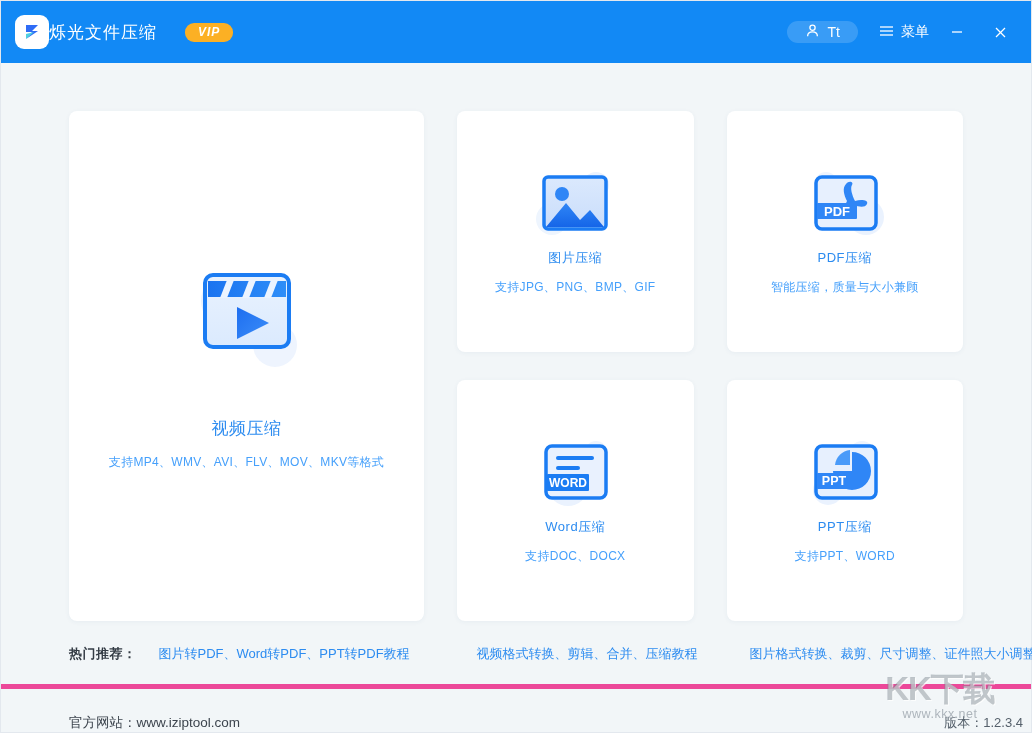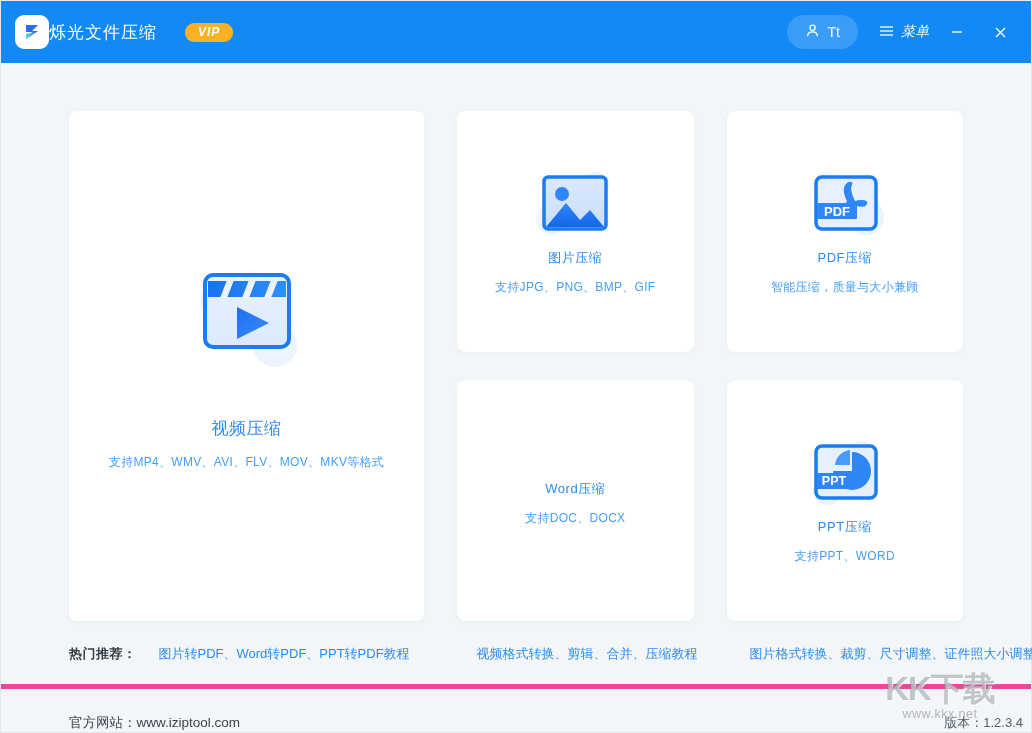--- a/index.html
+++ b/index.html
@@ -40,30 +40,29 @@
     font-size: 12px; font-weight: bold; font-style: italic;
     letter-spacing: 1px;
     padding: 3px 13px; border-radius: 9px;
     line-height: 13px;
   }
   .tb-right {
     margin-left: auto; display: flex; align-items: center; gap: 13px;
   }
   .pill {
     background: rgba(255,255,255,0.17);
-    border-radius: 17px; height: 34px;
+    border-radius: 17px; height: 22px;
     display: flex; align-items: center; gap: 8px;
     padding: 0 18px; color: #ffffff; font-size: 14px;
     cursor: pointer;
   }
   .menu-btn {
     display: flex; align-items: center; gap: 7px;
     color: #ffffff; font-size: 14px; cursor: pointer;
     margin-left: 8px;
-    font-style: italic;
   }
   .win-btn {
     width: 30px; height: 30px; display: flex;
     align-items: center; justify-content: center;
     color: #ffffff; cursor: pointer;
   }
 
   
   .content {
     flex: 1 1 auto; position: relative;
@@ -270,20 +269,31 @@
               </svg>
             </div>
             <div class="card-title">PDF压缩</div>
             <div class="card-sub">智能压缩，质量与大小兼顾</div>
           </div>
         </div>
 
         <div class="row">
 
           <div class="card card-sm">
+            <div class="icon-wrap">
+              <svg width="82" height="76" viewBox="0 0 82 76">
+                <circle cx="62" cy="16" r="11" fill="#eef4fe"></circle>
+                <circle cx="34" cy="50" r="20" fill="#eaf2fe"></circle>
+                <rect x="12" y="10" width="60" height="52" rx="6" fill="#e9f1fe" stroke="#1b7cf3" stroke-width="3.5"></rect>
+                <rect x="22" y="20" width="38" height="4" rx="2" fill="#1b7cf3"></rect>
+                <rect x="22" y="30" width="24" height="4" rx="2" fill="#1b7cf3"></rect>
+                <rect x="13" y="38" width="42" height="17" rx="1" fill="#1b7cf3"></rect>
+                <text x="34" y="51" font-family="'Liberation Sans',sans-serif" font-size="12" font-weight="bold" fill="#ffffff" text-anchor="middle">WORD</text>
+              </svg>
+            </div>
             <div class="card-title">Word压缩</div>
             <div class="card-sub">支持DOC、DOCX</div>
           </div>
 
           <div class="card card-sm">
             <div class="icon-wrap">
               <svg width="82" height="76" viewBox="0 0 82 76">
                 <circle cx="58" cy="18" r="13" fill="#eef4fe"></circle>
                 <circle cx="24" cy="54" r="15" fill="#eaf2fe"></circle>
                 <rect x="12" y="10" width="60" height="52" rx="6" fill="#e7f0fe" stroke="#1b7cf3" stroke-width="3.5"></rect>

